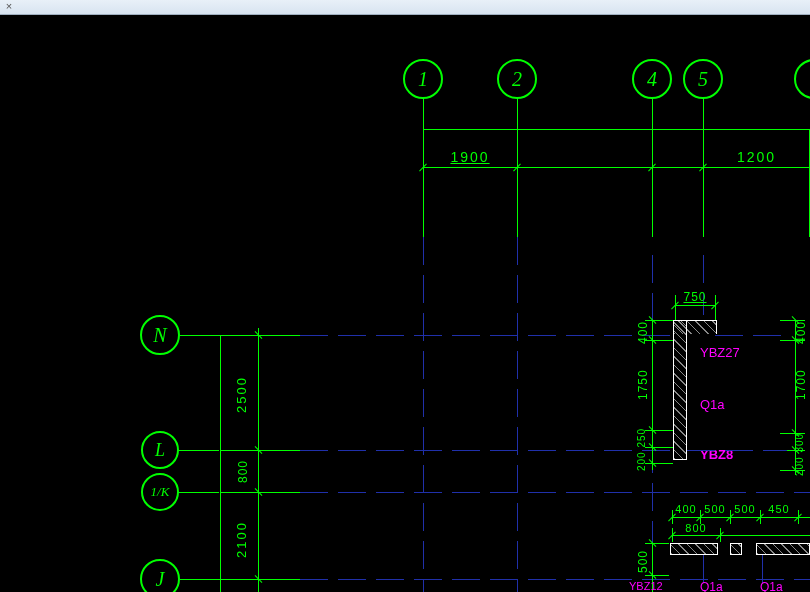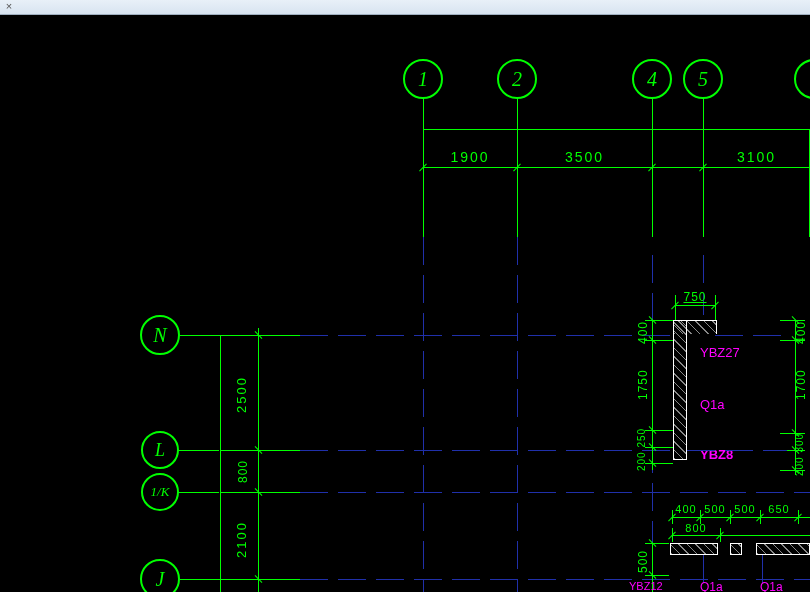--- a/index.html
+++ b/index.html
@@ -147,23 +147,22 @@
   <div class="g-v" style="left:423px;top:114px;height:108px;"></div>
   <div class="g-v" style="left:517px;top:114px;height:108px;"></div>
   <div class="g-v" style="left:652px;top:114px;height:108px;"></div>
   <div class="g-v" style="left:703px;top:114px;height:108px;"></div>
   <div class="g-v" style="left:809px;top:114px;height:108px;"></div>
   <div class="tick" style="left:418px;top:152px;"></div>
   <div class="tick" style="left:512px;top:152px;"></div>
   <div class="tick" style="left:647px;top:152px;"></div>
   <div class="tick" style="left:698px;top:152px;"></div>
 
-  <div class="dim-h" style="left:423px;top:134px;width:94px;">1900</div>
-  <div class="dim-h" style="left:517px;top:134px;width:135px;">3500</div>
-  <div class="dim-h" style="left:703px;top:134px;width:107px;">3100</div>
+  <div class="dim-h" style="left:423px;top:134px;width:94px;text-decoration:underline;">1900</div>
+  <div class="dim-h" style="left:703px;top:134px;width:107px;">1200</div>
 
   <div class="bubble bubble-md" style="left:140px;top:300px;">
       <span>N</span>
     </div>
   <div class="bubble bubble-sm" style="left:141px;top:416px;">
       <span>L</span>
     </div>
   <div class="bubble bubble-sm" style="left:141px;top:458px;font-size:13px;">
       <span>1/K</span>
     </div>
@@ -255,21 +254,21 @@
   <div class="g-v" style="left:760px;top:495px;height:14px;"></div>
   <div class="g-v" style="left:798px;top:495px;height:14px;"></div>
   <div class="tick" style="left:667px;top:502px;"></div>
   <div class="tick" style="left:695px;top:502px;"></div>
   <div class="tick" style="left:725px;top:502px;"></div>
   <div class="tick" style="left:755px;top:502px;"></div>
   <div class="tick" style="left:793px;top:502px;"></div>
   <div class="dim-h dim-sm" style="left:672px;top:488px;width:28px;font-size:11px;">400</div>
   <div class="dim-h dim-sm" style="left:700px;top:488px;width:30px;font-size:11px;">500</div>
   <div class="dim-h dim-sm" style="left:730px;top:488px;width:30px;font-size:11px;">500</div>
-  <div class="dim-h dim-sm" style="left:760px;top:488px;width:38px;font-size:11px;">650</div>
+  <div class="dim-h dim-sm" style="left:760px;top:488px;width:38px;font-size:11px;">450</div>
 
   <div class="g-h" style="left:672px;top:520px;width:138px;"></div>
   <div class="g-v" style="left:672px;top:513px;height:14px;"></div>
   <div class="g-v" style="left:720px;top:513px;height:14px;"></div>
   <div class="tick" style="left:667px;top:520px;"></div>
   <div class="tick" style="left:715px;top:520px;"></div>
   <div class="dim-h dim-sm" style="left:676px;top:507px;width:40px;font-size:11px;">800</div>
 
   <div class="hatch" style="left:670px;top:528px;width:48px;height:12px;"></div>
   <div class="hatch" style="left:730px;top:528px;width:12px;height:12px;"></div>

